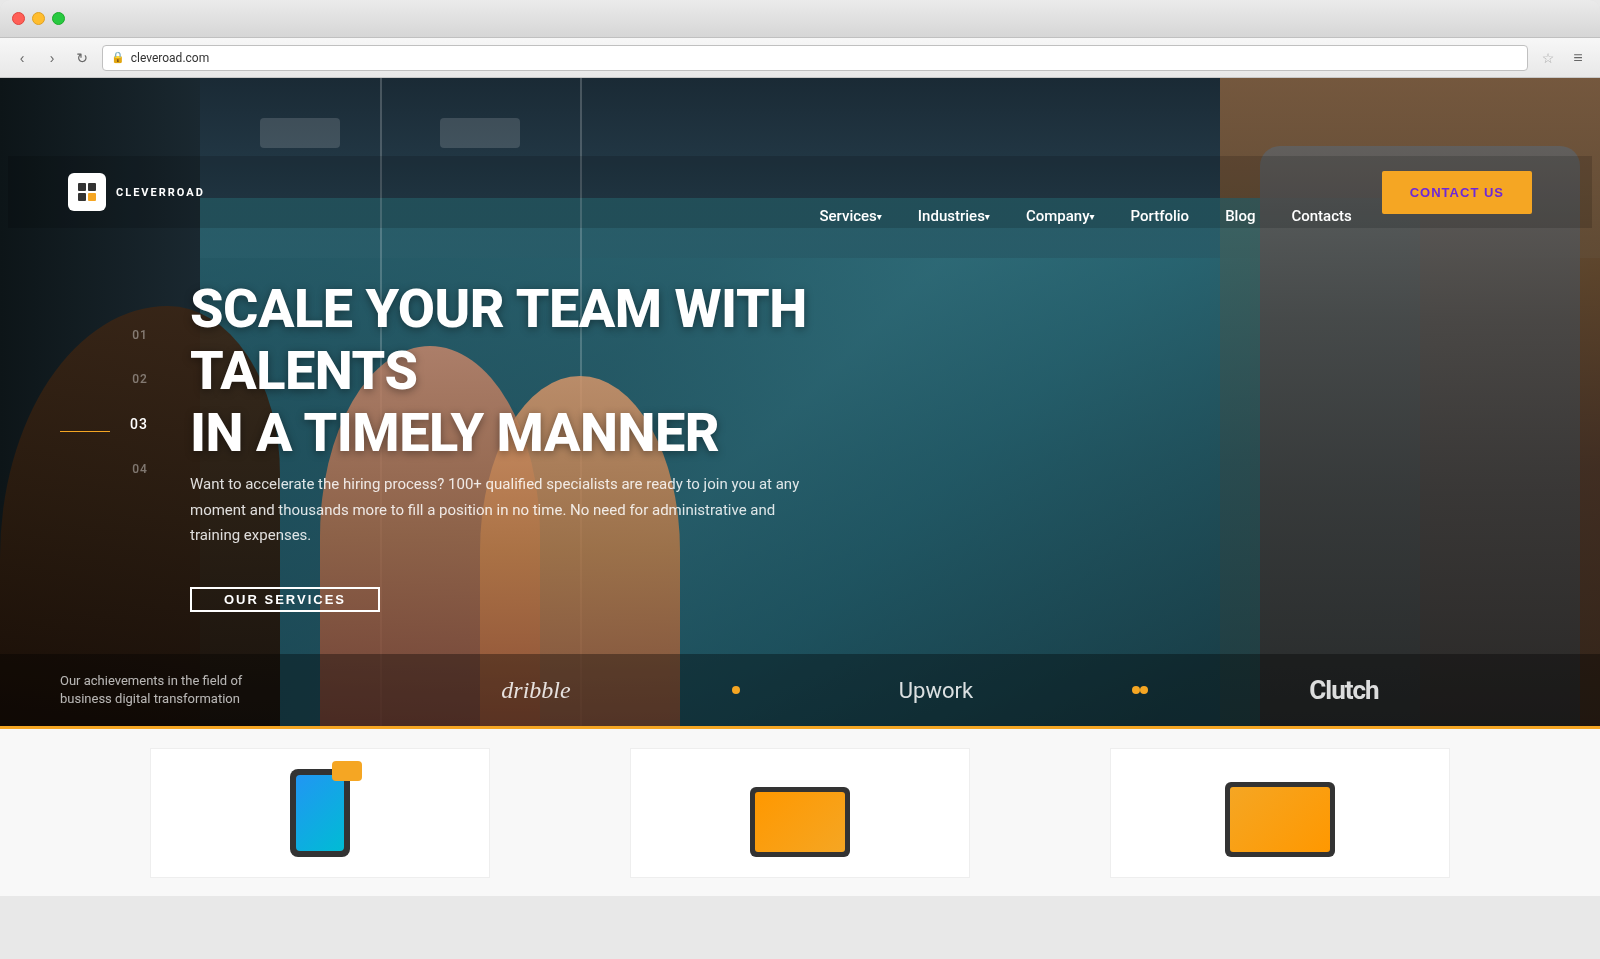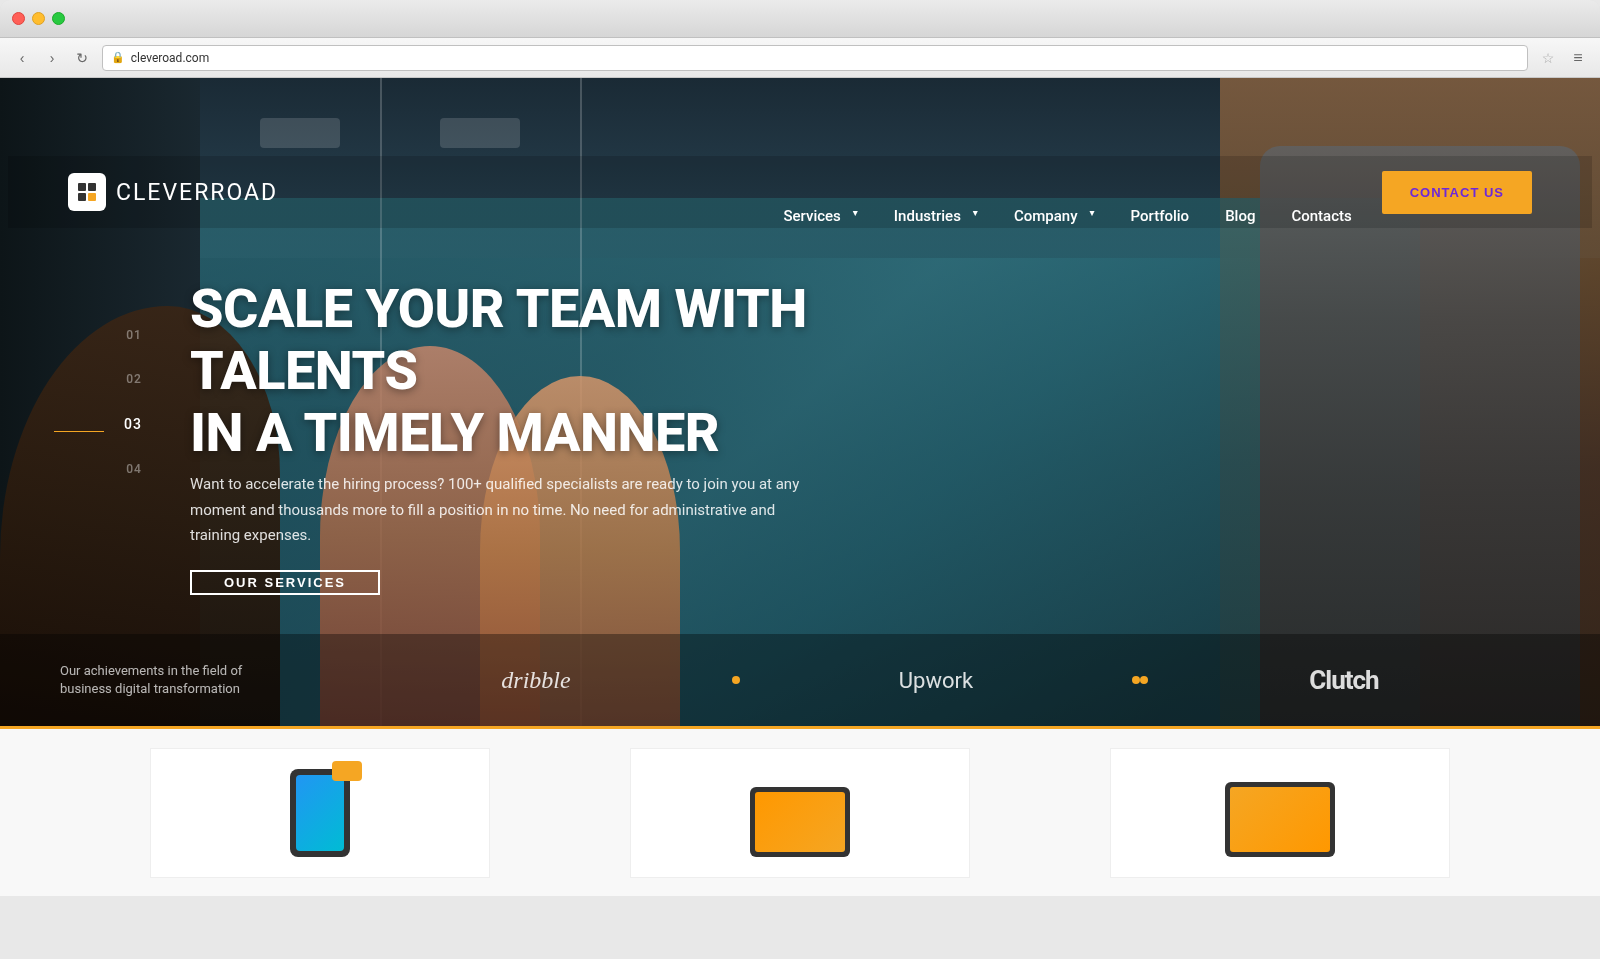--- a/index.html
+++ b/index.html
@@ -133,41 +133,41 @@
       display: flex;
       align-items: center;
       justify-content: center;
       font-weight: bold;
       font-size: 18px;
       color: #333;
     }
 
     .logo-text {
       color: white;
-      font-size: 23px;
-      font-weight: 400;
+      font-size: 11px;
+      font-weight: 700;
       letter-spacing: 2px;
     }
 
     .nav-links {
       display: flex;
       align-items: center;
       gap: 36px;
       margin-left: auto;
       margin-right: 30px;
     }
 
     .nav-link {
       color: white;
       text-decoration: none;
       font-size: 15px;
       font-weight: 500;
       display: flex;
-      align-items: flex-start;
-      gap: 12px;
+      align-items: center;
+      gap: 0;
       margin-top: 48px;
     }
 
     .nav-link .arrow {
       font-size: 10px;
     }
 
     .contact-btn {
       background: #f5a623;
       color: #6d28d9;
@@ -325,21 +325,21 @@
       width: 320px;
       height: 580px;
       background: linear-gradient(180deg, #606060 0%, #484848 30%, #383838 60%, #282828 100%);
       border-radius: 20px 20px 0 0;
       opacity: 0.9;
     }
 
     
     .slide-counter {
       position: absolute;
-      left: 54px;
+      left: 60px;
       top: 50%;
       transform: translateY(-50%);
       display: flex;
       flex-direction: column;
       align-items: flex-end;
       gap: 30px;
     }
 
     .slide-num {
       color: rgba(255,255,255,0.4);
@@ -379,21 +379,21 @@
       letter-spacing: -0.5px;
       margin-bottom: 8px;
       text-shadow: 0 2px 8px rgba(0,0,0,0.4);
     }
 
     .hero-subtitle {
       font-size: 15px;
       color: rgba(255,255,255,0.85);
       line-height: 1.7;
       max-width: 620px;
-      margin-bottom: 21px;
+      margin-bottom: 38px;
     }
 
     .our-services-btn {
       display: inline-block;
       border: 2px solid white;
       color: white;
       background: transparent;
       font-size: 13px;
       font-weight: 700;
       letter-spacing: 2px;
@@ -403,21 +403,21 @@
       transition: all 0.2s;
     }
 
     
     .hero-bottom {
       position: absolute;
       bottom: 0;
       left: 0;
       right: 0;
       background: rgba(0,0,0,0.35);
-      height: 92px;
+      height: 72px;
       display: flex;
       align-items: center;
       padding: 0 60px;
       gap: 0;
     }
 
     .achievements-text {
       color: rgba(255,255,255,0.7);
       font-size: 13px;
       line-height: 1.4;

